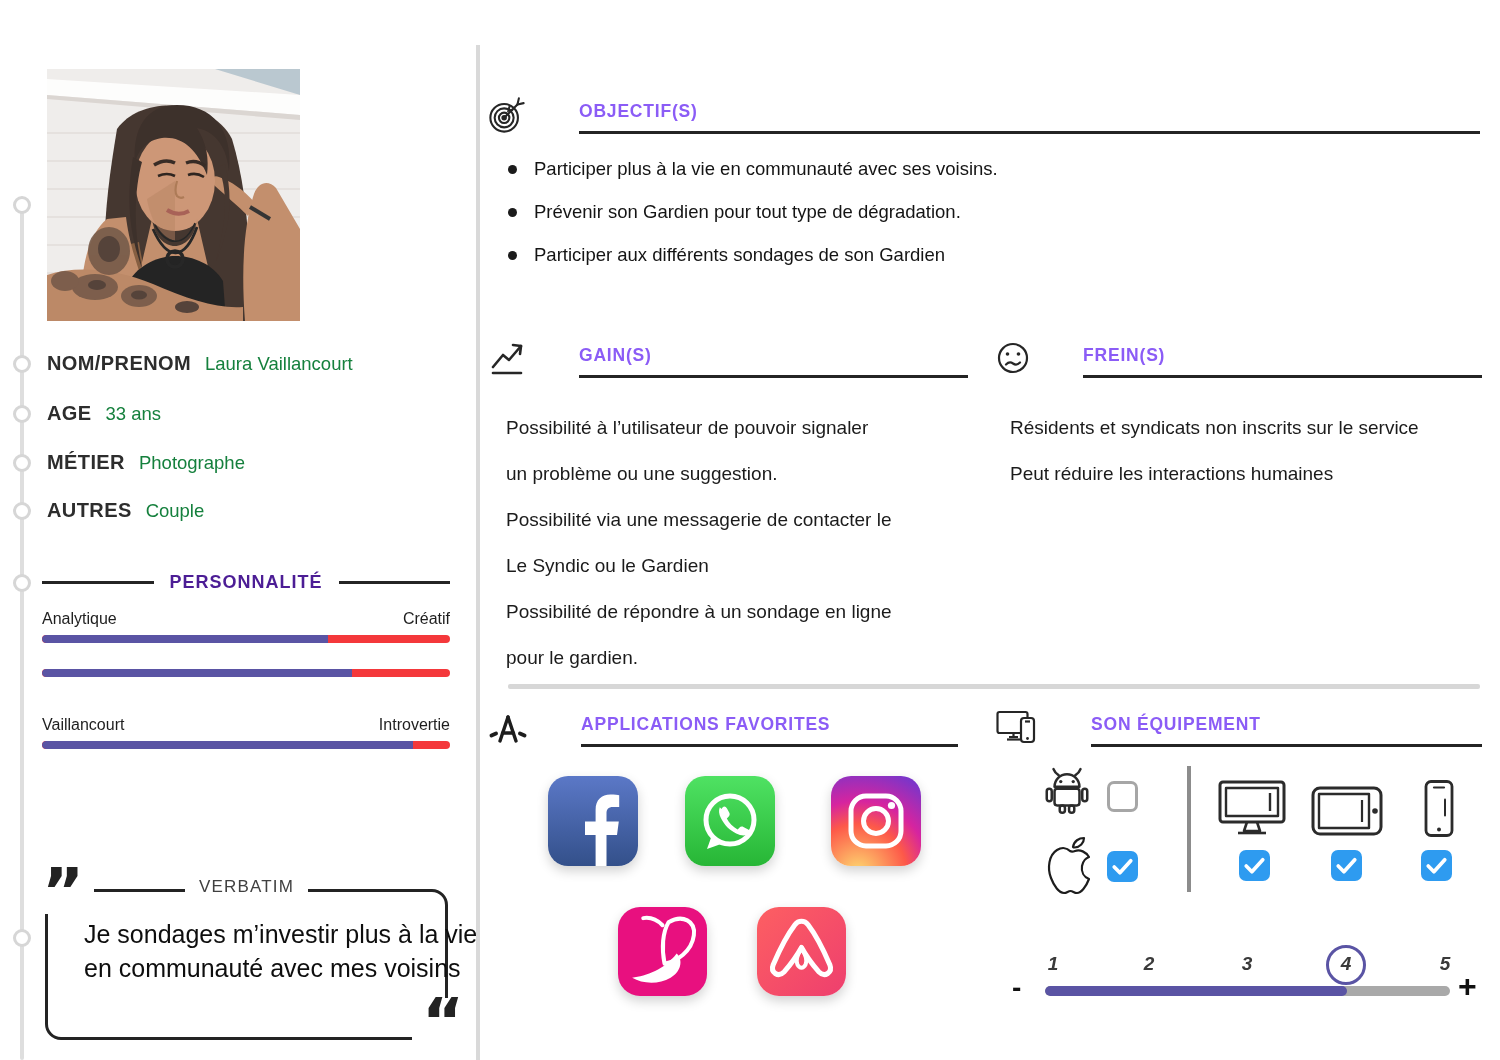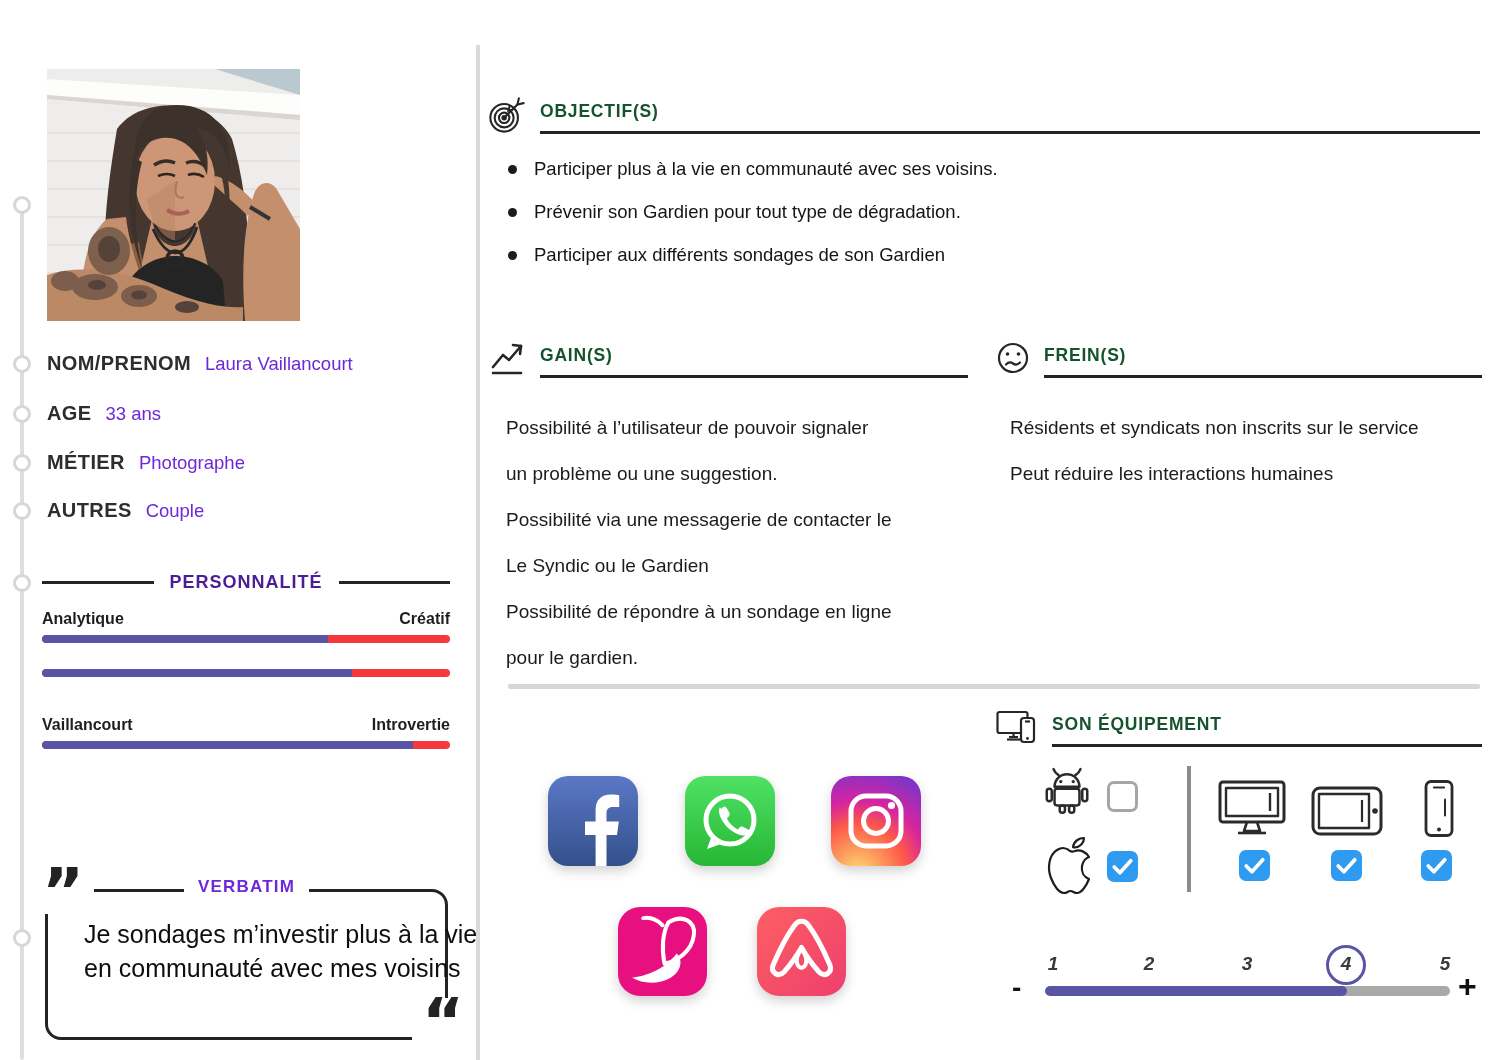--- a/index.html
+++ b/index.html
@@ -7,46 +7,46 @@
         font-family:"Liberation Sans",sans-serif;color:#1d1d1d;}
   
   .tl-line{position:absolute;left:20px;top:203px;width:4px;height:857px;background:#dedede;border-radius:2px;}
   .tl-dot{position:absolute;left:13px;width:18px;height:18px;border:3px solid #d6d6d6;background:#fff;
           border-radius:50%;box-sizing:border-box;}
   
   .photo{position:absolute;left:47px;top:69px;width:253px;height:252px;overflow:hidden;}
   
   .field{position:absolute;left:47px;white-space:nowrap;}
   .flabel{font-weight:bold;font-size:20px;letter-spacing:.4px;color:#2d2d2d;}
-  .fvalue{font-size:18.5px;color:#6d28d9;margin-left:14px;}
+  .fvalue{font-size:18.5px;color:#15803d;margin-left:14px;}
   
   .p-head{position:absolute;left:42px;top:572px;width:408px;display:flex;align-items:center;}
   .p-head .hline{flex:1;height:2.5px;background:#242424;}
   .p-head .htxt{margin:0 16px;font-weight:bold;font-size:18px;letter-spacing:1px;color:#4c1d95;}
   .pslider{position:absolute;left:42px;width:408px;}
-  .plabels{display:flex;justify-content:space-between;font-size:16px;font-weight:700;color:#1e1e1e;gap:44px;}
+  .plabels{display:flex;justify-content:space-between;font-size:16px;font-weight:400;color:#1e1e1e;gap:44px;}
   .pbar{margin-top:7px;height:8px;background:#F4383B;border-radius:4px;overflow:hidden;}
   .pfill{height:100%;background:#5A54A4;border-radius:4px 0 0 4px;}
   
   .vbox{position:absolute;left:45px;top:889px;width:403px;height:151px;border:3px solid #232323;
         border-radius:16px;box-sizing:border-box;}
   .vhead{position:absolute;left:45px;top:877px;width:403px;display:flex;justify-content:center;}
-  .vhead .htxt{background:#fff;padding:0 14px;font-weight:bold;font-size:17px;letter-spacing:1.2px;color:#6d28d9;}
+  .vhead .htxt{background:#fff;padding:0 14px;font-weight:normal;font-size:17px;letter-spacing:1.2px;color:#404040;}
   .qmark{position:absolute;font-family:"DejaVu Sans",sans-serif;font-weight:700;font-size:64px;
          line-height:48px;height:46px;color:#232323;background:#fff;}
   .q-top{left:40px;top:868px;padding:0 10px 0 2px;}
   .q-bot{left:412px;top:998px;padding:0 2px 0 10px;}
   .vline{position:absolute;left:84px;white-space:nowrap;font-size:25px;color:#0e0e0e;}
   
   .vdivider{position:absolute;left:476px;top:45px;width:4px;height:1015px;background:#d9d9d9;}
   .hdivider{position:absolute;left:508px;top:684px;width:972px;height:4.5px;background:#d7d7d7;border-radius:2px;}
   .shead{position:absolute;display:flex;align-items:flex-start;}
   .shead .icon{flex:none;margin-right:14px;}
   .shead .ttl{flex:1;border-bottom:3px solid #242424;padding:6px 0 9px 0;font-weight:bold;
-              font-size:17.5px;letter-spacing:.8px;color:#14532d;}
+              font-size:17.5px;letter-spacing:.8px;color:#8b5cf6;margin-left:39px;}
   
   .bullets{position:absolute;left:508px;top:158px;width:960px;}
   .bullet{display:flex;margin-bottom:21px;}
   .bullet .dot{flex:none;width:9px;height:9px;border-radius:50%;background:#1b1b1b;margin:7px 17px 0 0;}
   .bullet .btxt{font-size:18.5px;color:#141414;}
   .para{position:absolute;font-size:19px;color:#1b1b1b;}
   .para div{height:46px;line-height:46px;white-space:nowrap;}
   
   .app-icon{position:absolute;width:90px;height:90px;border-radius:20px;box-shadow:0 5px 12px rgba(0,0,0,.18);}
   .app-icon svg{position:absolute;left:0;top:0;width:100%;height:100%;}
@@ -255,20 +255,36 @@
         </g>
       </svg>
     </span>
     <div class="ttl">FREIN(S)</div>
   </div>
   <div class="para" style="left:1010px;top:405px">
     <div>Résidents et syndicats non inscrits sur le service</div>
     <div>Peut réduire les interactions humaines</div>
   </div>
 
+  <div class="shead" style="left:488px;top:708px;width:470px">
+    <span class="icon">
+      <svg width="40" height="42" viewBox="0 0 40 42">
+        <g stroke="#1d1d1d" stroke-width="3.4" stroke-linecap="round" fill="none">
+          <path d="M12 33 L20 9"></path>
+            <path d="M20 9 L28 33"></path>
+            <path d="M14.5 25 H25.5"></path>
+        </g>
+        <g stroke="#1d1d1d" stroke-width="4" stroke-linecap="round">
+          <path d="M3.5 27.5 L8 25.5"></path>
+            <path d="M36.5 27.5 L32 25.5"></path>
+        </g>
+      </svg>
+    </span>
+    <div class="ttl">APPLICATIONS FAVORITES</div>
+  </div>
 
   <div class="app-icon fb" style="left:548px;top:776px">
     <svg viewBox="0 0 90 90">
       <path fill="#fff" d="M58.5 90 V59 H69 L70.8 45.5 H58.5 V37.5 C58.5 33.6 60 31 65.2 31 H71.2 V19.2 C70.2 19 66.6 18.6 62.4 18.6 C53.6 18.6 47.6 24 47.6 33.9 V45.5 H37 V59 H47.6 V90 Z"></path>
     </svg>
   </div>
   <div class="app-icon wa" style="left:685px;top:776px">
     <svg viewBox="0 0 90 90">
       <circle cx="45" cy="44" r="24" fill="none" stroke="#fff" stroke-width="5"></circle>
       <path fill="#fff" d="M27 59 L22 73 L36 68 Z"></path>

